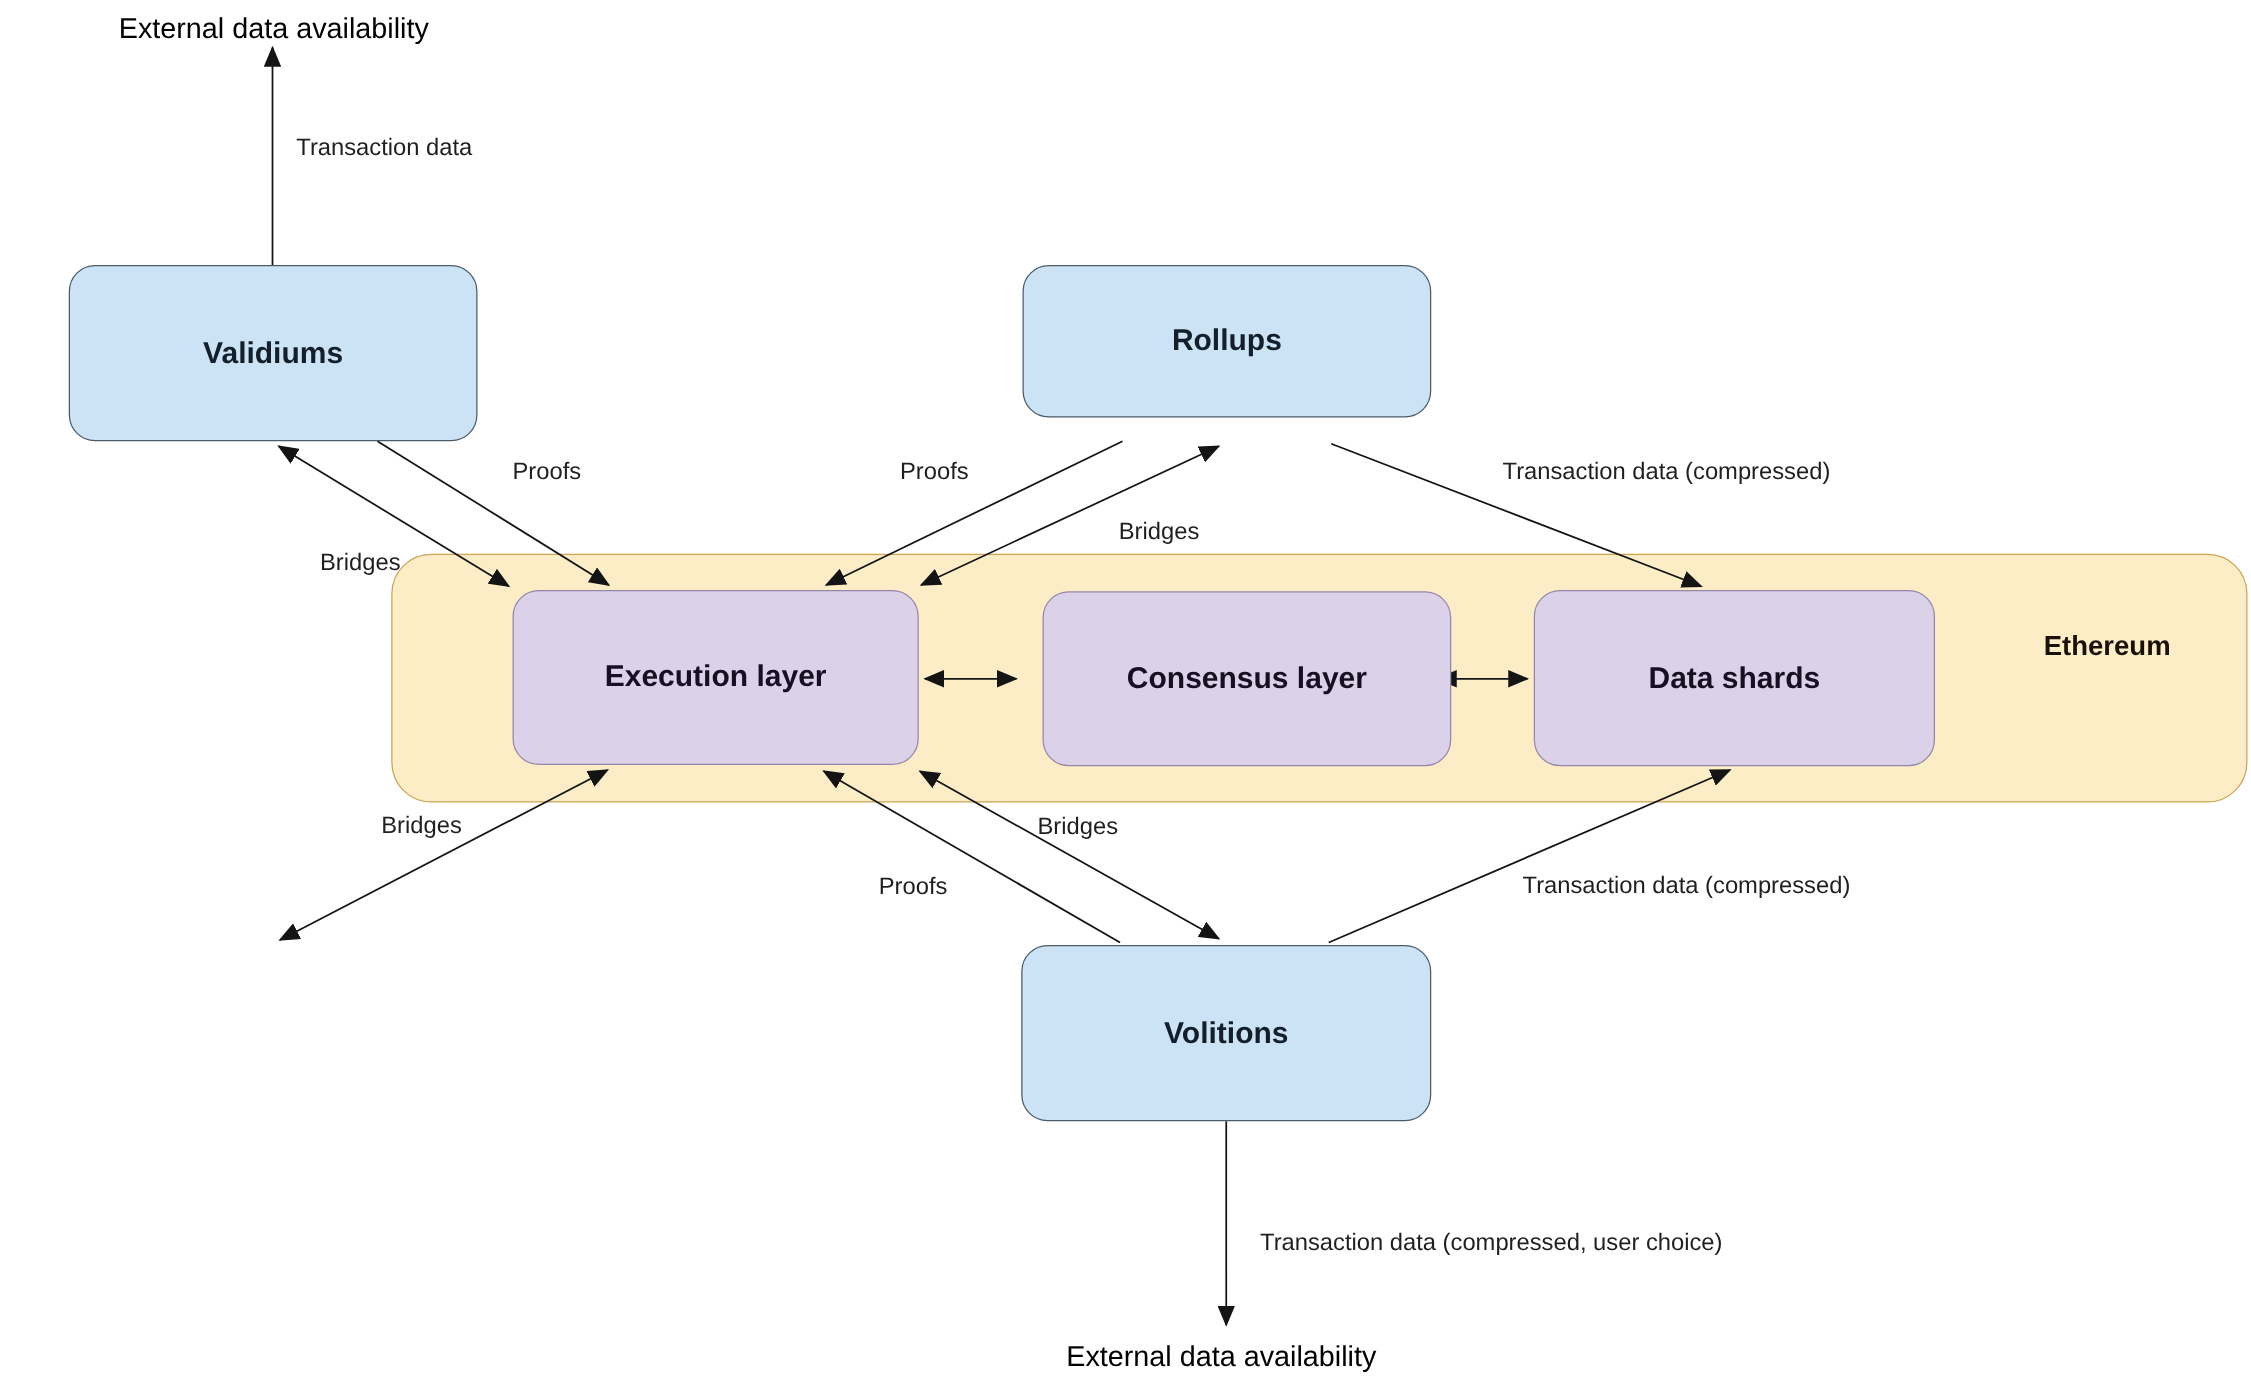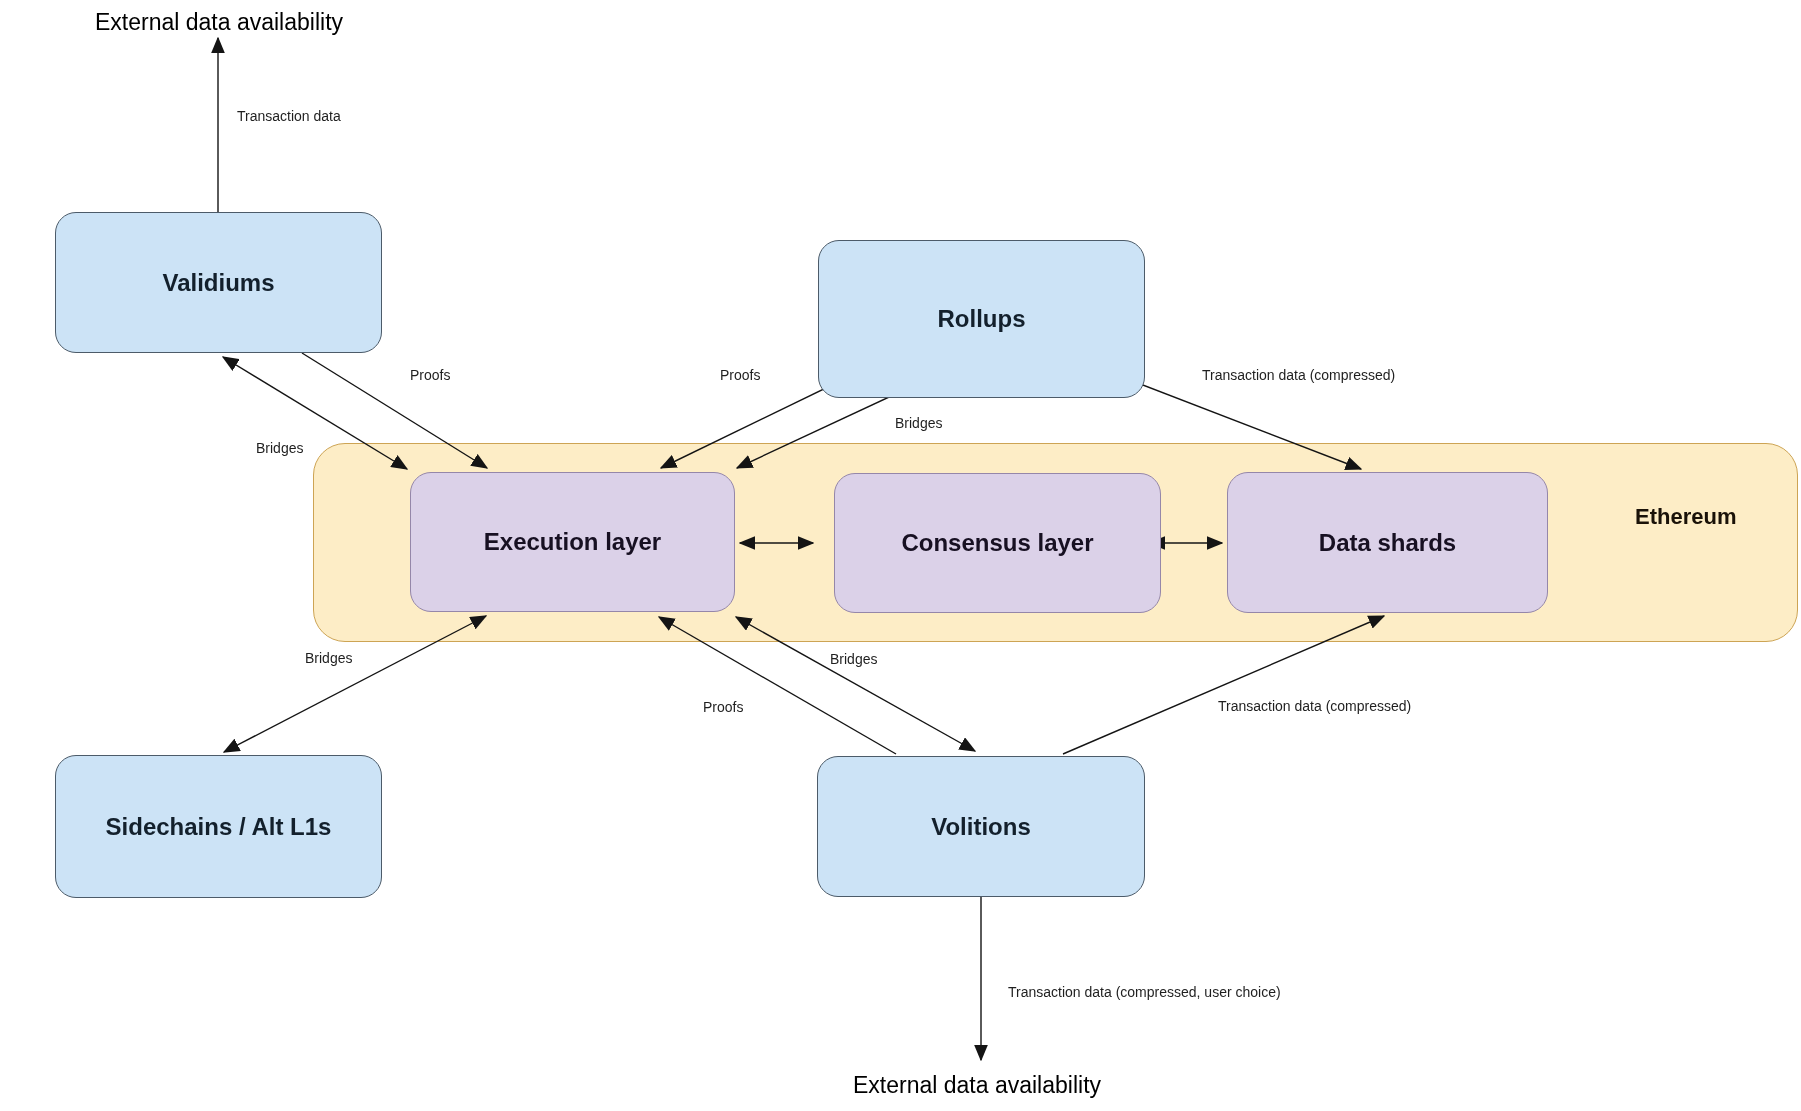--- a/index.html
+++ b/index.html
@@ -21,21 +21,21 @@
   .node{
     position:absolute;display:flex;align-items:center;justify-content:center;
     box-sizing:border-box;border-radius:21px;z-index:3;
     font-weight:bold;font-size:24px;color:#13202c;text-align:center;
   }
   .node.blue{background:var(--node-blue-fill);border:1.5px solid var(--node-blue-border);}
   .node.purple{background:var(--node-purple-fill);border:1.5px solid var(--node-purple-border);color:#171022;}
   .edges{position:absolute;left:0;top:0;z-index:2;}
   .edges line{stroke:var(--line);stroke-width:1.4;}
   .lbl{
-    position:absolute;z-index:4;font-size:14px;color:var(--label-text);
+    position:absolute;z-index:4;font-size:19px;color:var(--label-text);
     white-space:nowrap;line-height:1.1;
   }
   .lbl.big{font-size:23px;color:#000000;}
   .lbl.band-title{font-weight:bold;font-size:22px;color:#1a1208;}
 </style>
 </head>
 <body>
 
 <div class="canvas">
 
@@ -72,25 +72,22 @@
     <line x1="975" y1="751" x2="736" y2="617" marker-start="url(#arrow)" marker-end="url(#arrow)"></line>
 
     <line x1="1063" y1="754" x2="1384" y2="616" marker-end="url(#arrow)"></line>
 
     <line x1="981" y1="897" x2="981" y2="1060" marker-end="url(#arrow)"></line>
   </svg>
 
   <div class="node blue" style="left:55px;top:212px;width:327px;height:141px;">
     <span>Validiums</span>
   </div>
-  <div class="node blue" style="left:818px;top:212px;width:327px;height:158px;margin-top:28px;">
+  <div class="node blue" style="left:818px;top:212px;width:327px;height:122px;">
     <span>Rollups</span>
-  </div>
-  <div class="node blue" style="left:55px;top:755px;width:327px;height:143px;">
-    <span>Sidechains / Alt L1s</span>
   </div>
   <div class="node blue" style="left:817px;top:756px;width:328px;height:141px;">
     <span>Volitions</span>
   </div>
   <div class="node purple" style="left:410px;top:472px;width:325px;height:140px;">
     <span>Execution layer</span>
   </div>
   <div class="node purple" style="left:818px;top:473px;width:327px;height:140px;margin-left:16px;">
     <span>Consensus layer</span>
   </div>

